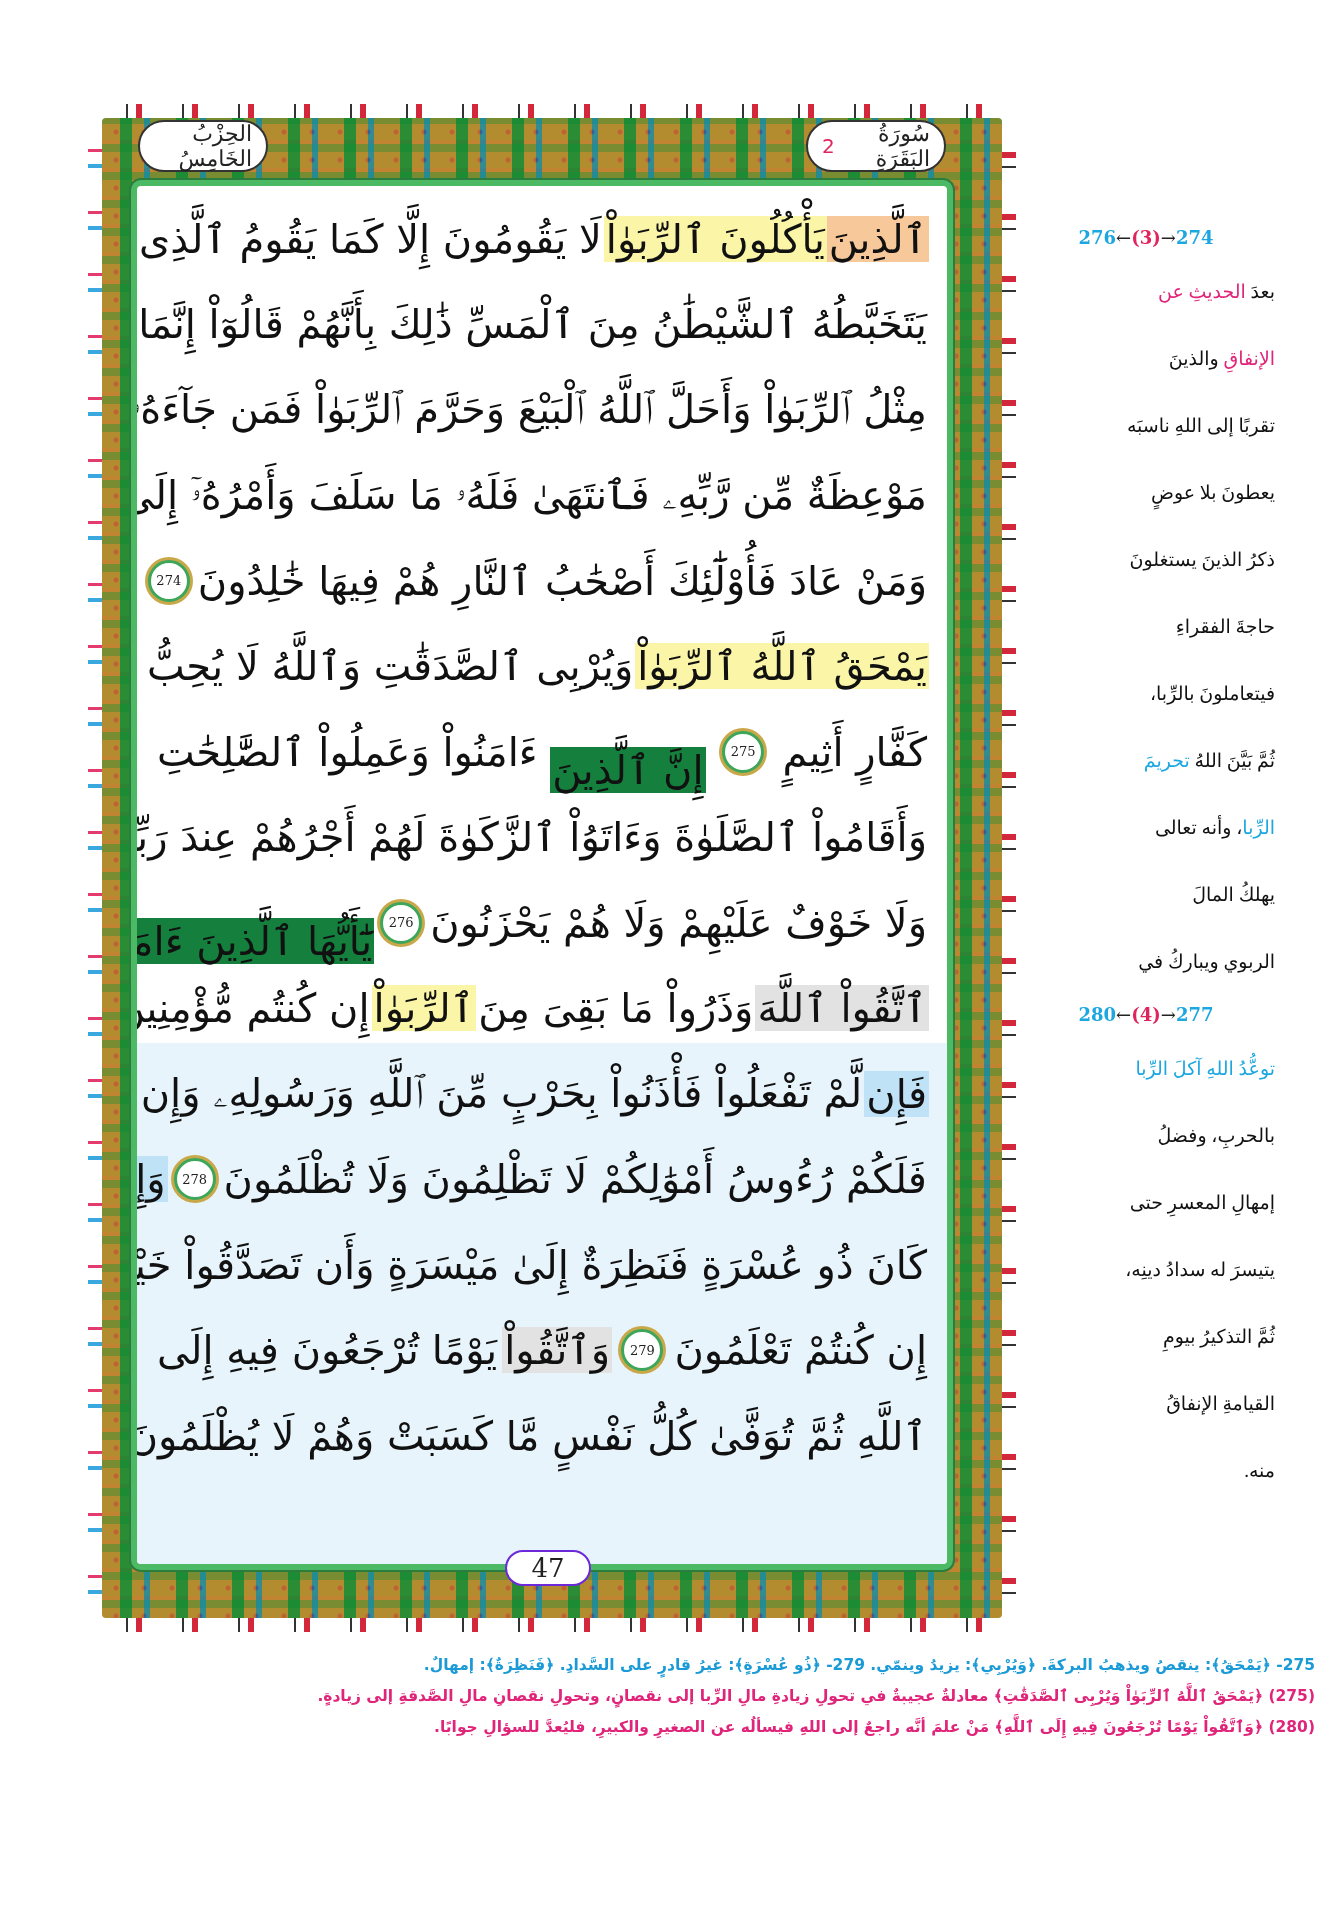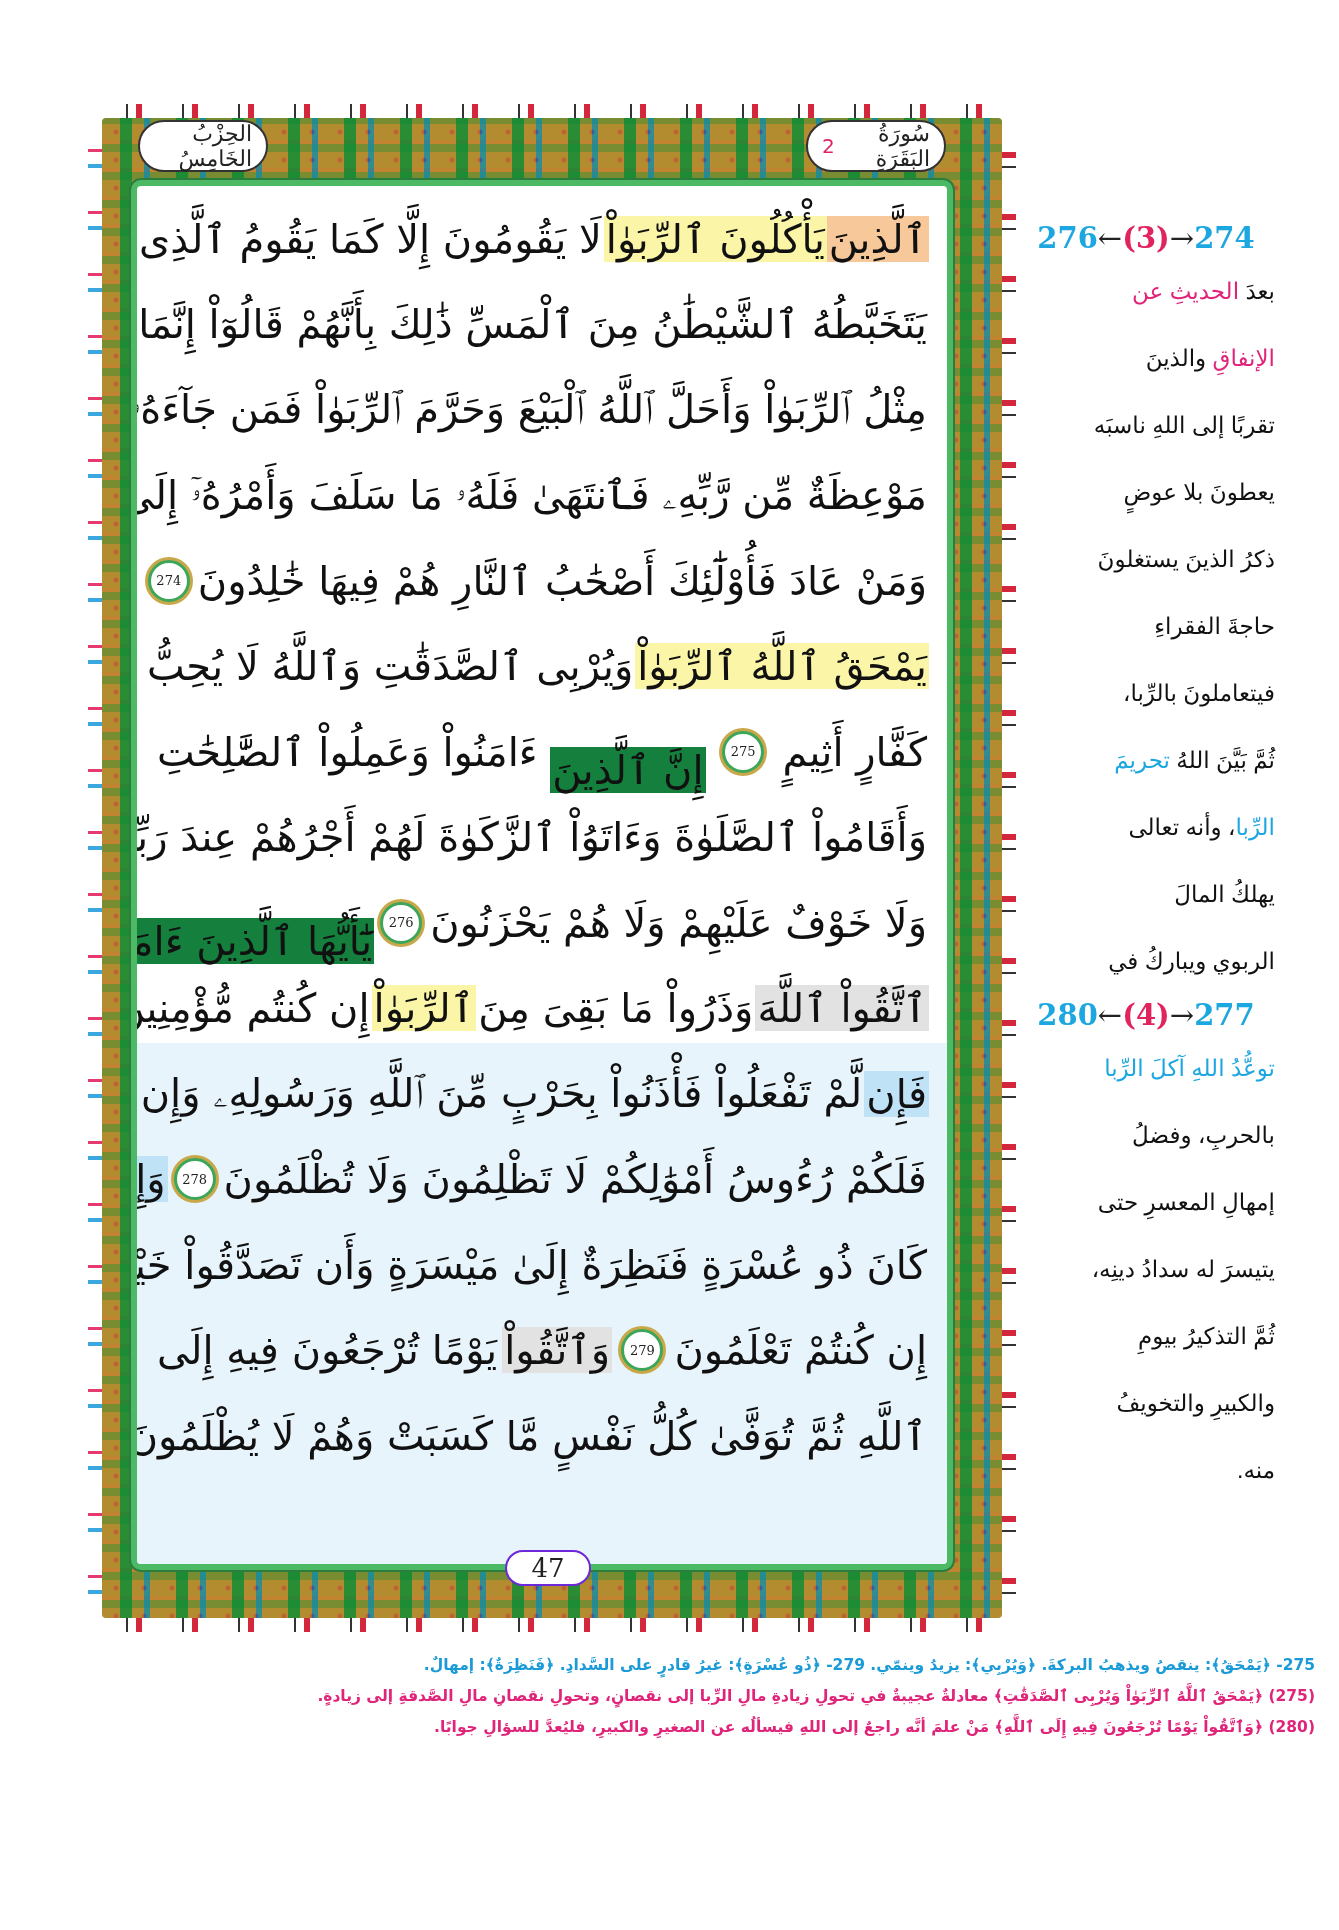--- a/index.html
+++ b/index.html
@@ -81,26 +81,26 @@
     width:36px; height:36px; border-radius:50%;
     background:#fff; border:3px solid #3ea65a; box-shadow:0 0 0 3px #c9a84a;
     font-family:"DejaVu Serif", serif; font-size:13px; color:#222; margin:0 6px; flex:none;
     direction:ltr;
   }
 
   
   .sidebar { position:absolute; left:1015px; top:218px; width:270px; direction:rtl; text-align:right; }
   .range {
     direction:ltr; text-align:center; font-family:"DejaVu Serif", serif; font-weight:bold;
-    font-size:29px; color:#1da7e0; height:40px; line-height:40px; margin-right:8px;
+    font-size:18px; color:#1da7e0; height:40px; line-height:40px; margin-right:8px;
   }
   .range .sec { color:#e0245e; }
   .range .arr { color:#222; font-weight:normal; }
   .side-line {
-    font-family:Liberation Sans, sans-serif; font-size:23px; color:#111; height:67px; line-height:67px;
+    font-family:Liberation Serif, serif; font-size:19px; color:#111; height:67px; line-height:67px;
     white-space:nowrap; padding-right:10px;
   }
   .c-pink { color:#e0247a; }
   .c-blue { color:#1da7e0; }
 
   
   .footnotes { position:absolute; left:150px; right:24px; top:1650px; direction:rtl; text-align:right; }
   .fn { font-family:"DejaVu Sans", sans-serif; font-weight:bold; font-size:15.5px; line-height:31px; white-space:nowrap; }
   .fn-blue { color:#1a9ad6; }
   .fn-pink { color:#e0247a; }
@@ -231,21 +231,21 @@
     </div>
   <div class="range" style="margin-top:0">
     <span>280</span><span class="arr">←</span><span class="sec">(<span>4</span>)</span><span class="arr">→</span><span>277</span>
   </div>
   <div id="s4-lines">
       <div class="side-line"><span class="c-blue">توعُّدُ اللهِ آكلَ الرِّبا</span></div>
       <div class="side-line"><span>بالحربِ، وفضلُ</span></div>
       <div class="side-line"><span>إمهالِ المعسرِ حتى</span></div>
       <div class="side-line"><span>يتيسرَ له سدادُ دينِه،</span></div>
       <div class="side-line"><span>ثُمَّ التذكيرُ بيومِ</span></div>
-      <div class="side-line"><span>والكبيرِ والتخويفُ</span></div>
+      <div class="side-line"><span>القيامةِ الإنفاقُ</span></div>
       <div class="side-line"><span>منه.</span></div>
     </div>
 </div>
 
 <div class="footnotes">
   <div class="fn fn-blue">275- ﴿يَمْحَقُ﴾: ينقصُ ويذهبُ البركةَ. ﴿وَيُرْبِي﴾: يزيدُ وينمّي. 279- ﴿ذُو عُسْرَةٍ﴾: غيرُ قادرٍ على السَّدادِ. ﴿فَنَظِرَةٌ﴾: إمهالٌ.</div>
   <div class="fn fn-pink">(275) ﴿يَمْحَقُ ٱللَّهُ ٱلرِّبَوٰاْ وَيُرْبِى ٱلصَّدَقَٰتِ﴾ معادلةٌ عجيبةٌ في تحولِ زيادةِ مالِ الرِّبا إلى نقصانٍ، وتحولِ نقصانِ مالِ الصَّدقةِ إلى زيادةٍ.</div>
   <div class="fn fn-pink">(280) ﴿وَٱتَّقُواْ يَوْمًا تُرْجَعُونَ فِيهِ إِلَى ٱللَّهِ﴾ مَنْ علمَ أنَّه راجعٌ إلى اللهِ فيسألُه عن الصغيرِ والكبيرِ، فليُعدَّ للسؤالِ جوابًا.</div>
 </div>
 

